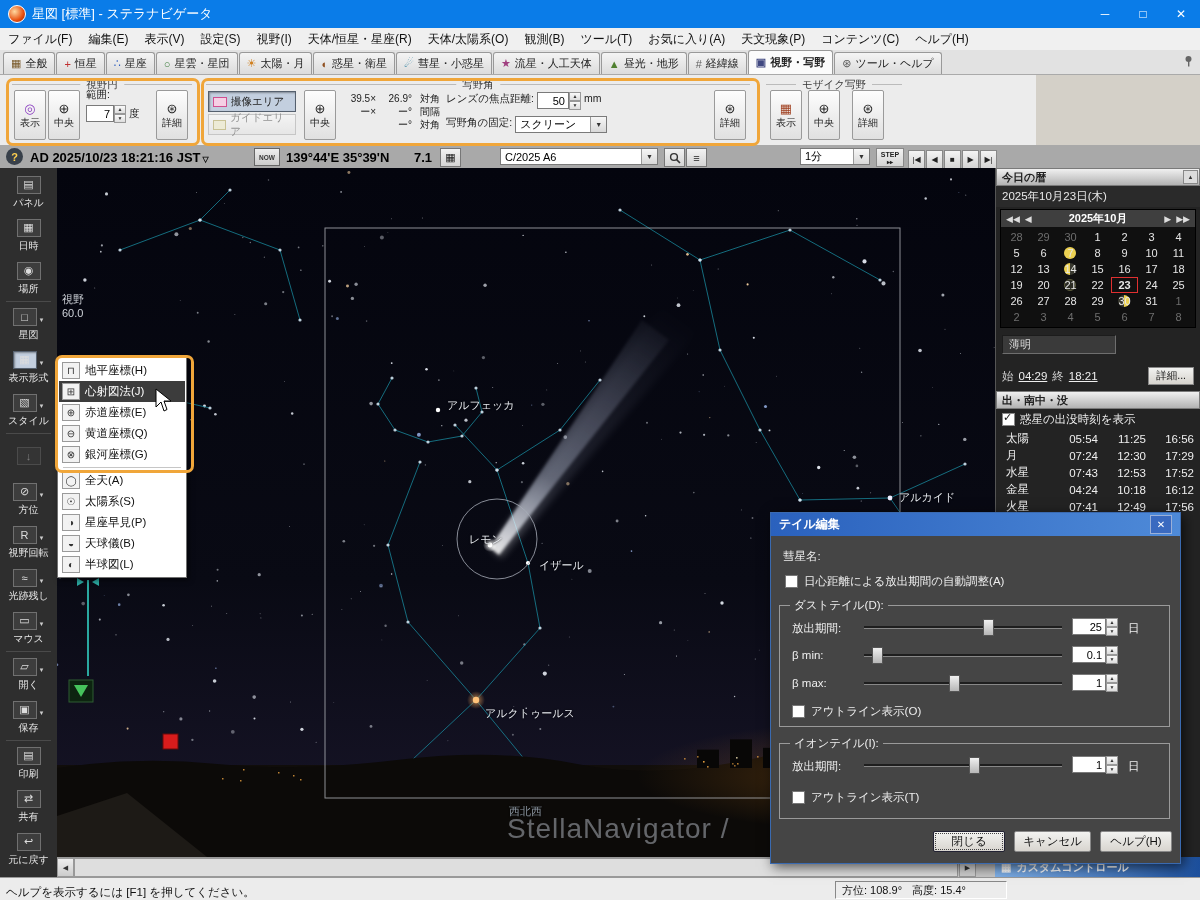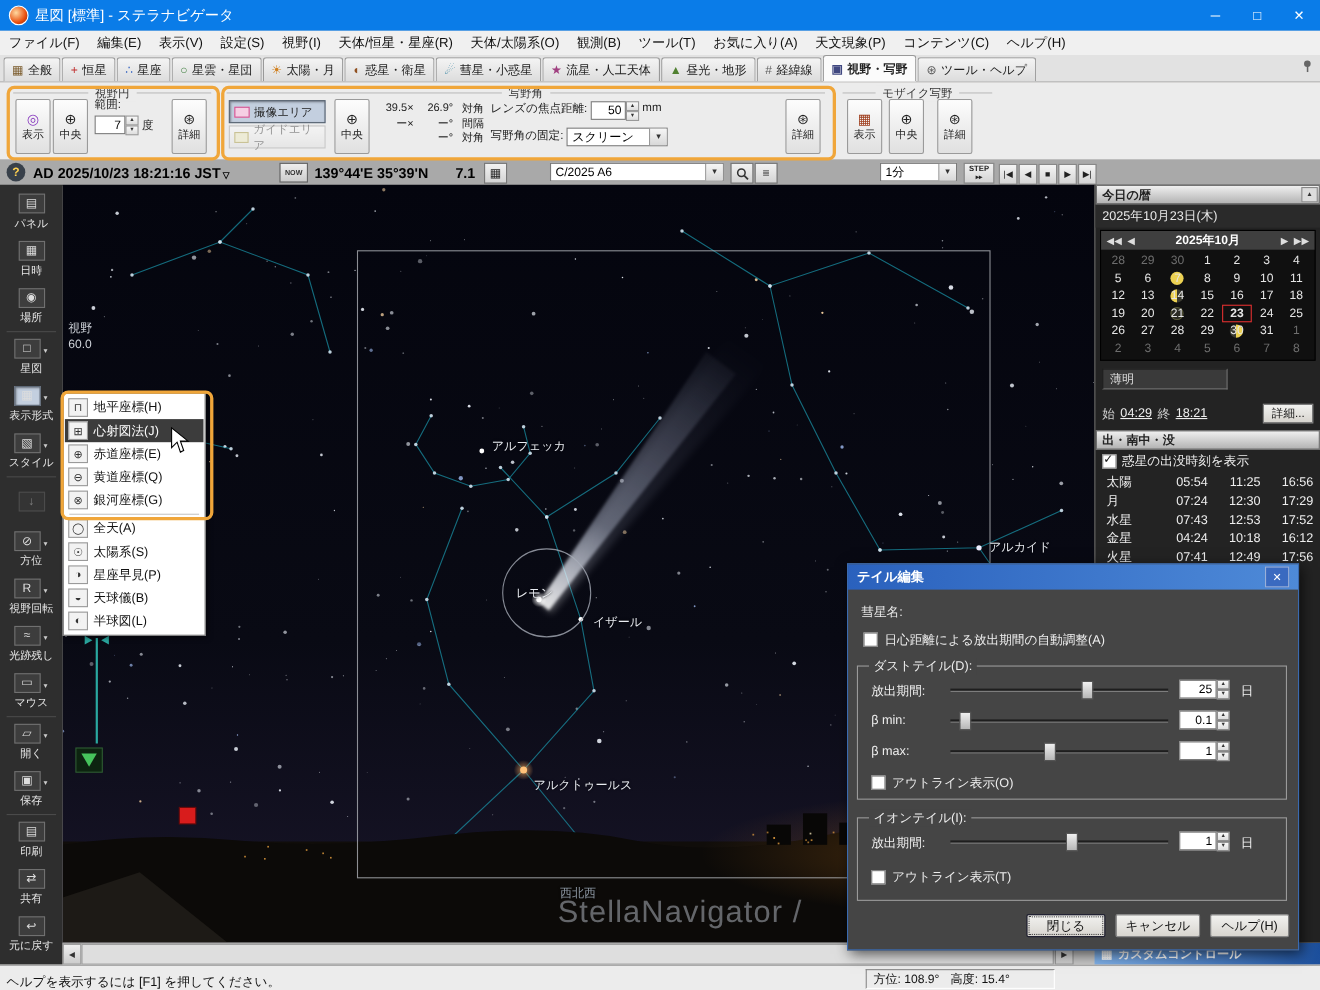--- a/index.html
+++ b/index.html
@@ -24,21 +24,21 @@
   .tabbar{position:absolute;left:0;top:50px;width:1200px;height:25px;background:#e2e2e2;
           border-bottom:1px solid #aaa;display:flex;align-items:flex-end;padding-left:3px;box-sizing:border-box}
   .tab{height:21px;display:flex;align-items:center;gap:4px;padding:0 7px;font-size:11px;
        background:linear-gradient(#f4f4f4,#dcdcdc);border:1px solid #999;border-bottom:none;
        margin-right:1px;border-radius:3px 3px 0 0;color:#222;white-space:nowrap}
   .tab.active{background:#fbfbfb;font-weight:bold;height:23px}
   .tab-icon{font-size:11px}
   .pin{margin-left:auto;margin-right:6px;align-self:center}
 
   
-  .controlbar{position:absolute;left:0;top:75px;width:1200px;height:70px;background:#ececec;border-bottom:1px solid #b8b8b8}
+  .controlbar{position:absolute;left:0;top:75px;width:1036px;height:70px;background:#ececec;border-bottom:1px solid #b8b8b8}
   .group{position:absolute;top:3px;height:62px}
   .group::before{content:"";position:absolute;top:6px;left:2px;right:2px;height:1px;background:#bbb}
   .group-title{position:absolute;top:0;left:50%;transform:translateX(-50%);background:#ececec;
                padding:0 6px;font-size:10.5px;color:#333;white-space:nowrap}
   .vbtn{position:absolute;top:12px;width:30px;height:48px;display:flex;flex-direction:column;align-items:center;
         justify-content:center;gap:2px;font-size:10px;color:#222;background:linear-gradient(#fdfdfd,#e0e0e0);
         border:1px solid #9a9a9a;border-radius:2px;text-align:center;line-height:11px}
   .vbtn .ic{font-size:13px;line-height:13px}
   .wbtn{position:absolute;height:21px;width:88px;display:flex;align-items:center;gap:4px;padding:0 4px;
         font-size:10.5px;background:linear-gradient(#fdfdfd,#e0e0e0);border:1px solid #9a9a9a;box-sizing:border-box;color:#222}
@@ -180,21 +180,21 @@
   .sb-btn{position:absolute;top:0;width:17px;height:19px;background:linear-gradient(#eee,#ccc);border:1px solid #999;
           display:flex;align-items:center;justify-content:center;font-size:7px;color:#333;box-sizing:border-box}
   .sb-thumb{position:absolute;left:17px;top:0;width:884px;height:19px;background:#dedede;border:1px solid #999;box-sizing:border-box}
   .customctl{position:absolute;left:995px;top:857px;width:205px;height:20px;
              background:linear-gradient(90deg,#7fb0e8,#1c4f9c);display:flex;align-items:center;gap:5px;
              padding:0 6px;color:#fff;font-size:11px;font-weight:bold;box-sizing:border-box}
   .cc-icon{font-size:11px}
   .statusbar{position:absolute;left:0;top:877px;width:1200px;height:23px;background:#ececec;border-top:1px solid #999;
              display:flex;align-items:flex-end;font-size:11.5px;color:#111;box-sizing:border-box}
   .status-help{margin-left:6px}
-  .status-box{position:absolute;left:787px;top:3px;width:158px;height:16px;border:1px solid;
+  .status-box{position:absolute;left:835px;top:3px;width:158px;height:16px;border:1px solid;
               border-color:#888 #fff #fff #888;display:flex;align-items:center;gap:10px;padding:0 6px;font-size:11px}
 
   .cursor{position:absolute;z-index:70;pointer-events:none}
 </style>
 </head>
 <body>
 
 <div class="titlebar">
   <span class="app-icon"></span>
   <span>星図 [標準] - ステラナビゲータ</span>

